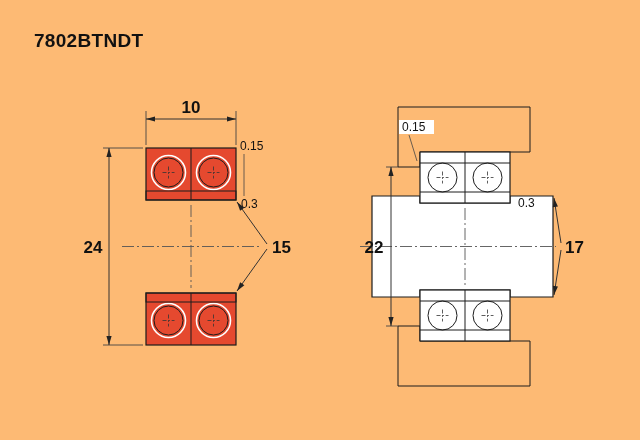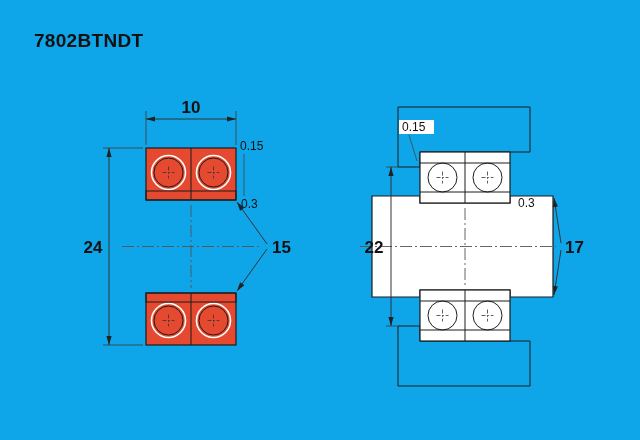--- a/index.html
+++ b/index.html
@@ -1,17 +1,17 @@
 <!DOCTYPE html>
 <html><head>
 <meta charset="utf-8">
 <style>
   html,body { margin:0; padding:0; background:#ffffff; }
   .stage {
-    position:relative; width:640px; height:440px; background:#0ea5e9;
+    position:relative; width:640px; height:440px; background:#fdba74;
     font-family:"Liberation Sans","DejaVu Sans",sans-serif; overflow:hidden;
   }
   svg { display:block; }
   svg text { font-family:"Liberation Sans","DejaVu Sans",sans-serif; fill:#111111; }
   .title-text { font-size:19px; font-weight:600; letter-spacing:0.3px; }
   .dim        { font-size:17px; font-weight:600; }
   .dim-sm     { font-size:12px; font-weight:400; }
   .outline    { stroke:#1c1c1c; stroke-width:1.2; }
   .innerline  { stroke:#1c1c1c; stroke-width:1; fill:none; }
   .dimline    { stroke:#333333; stroke-width:1; fill:none; }

